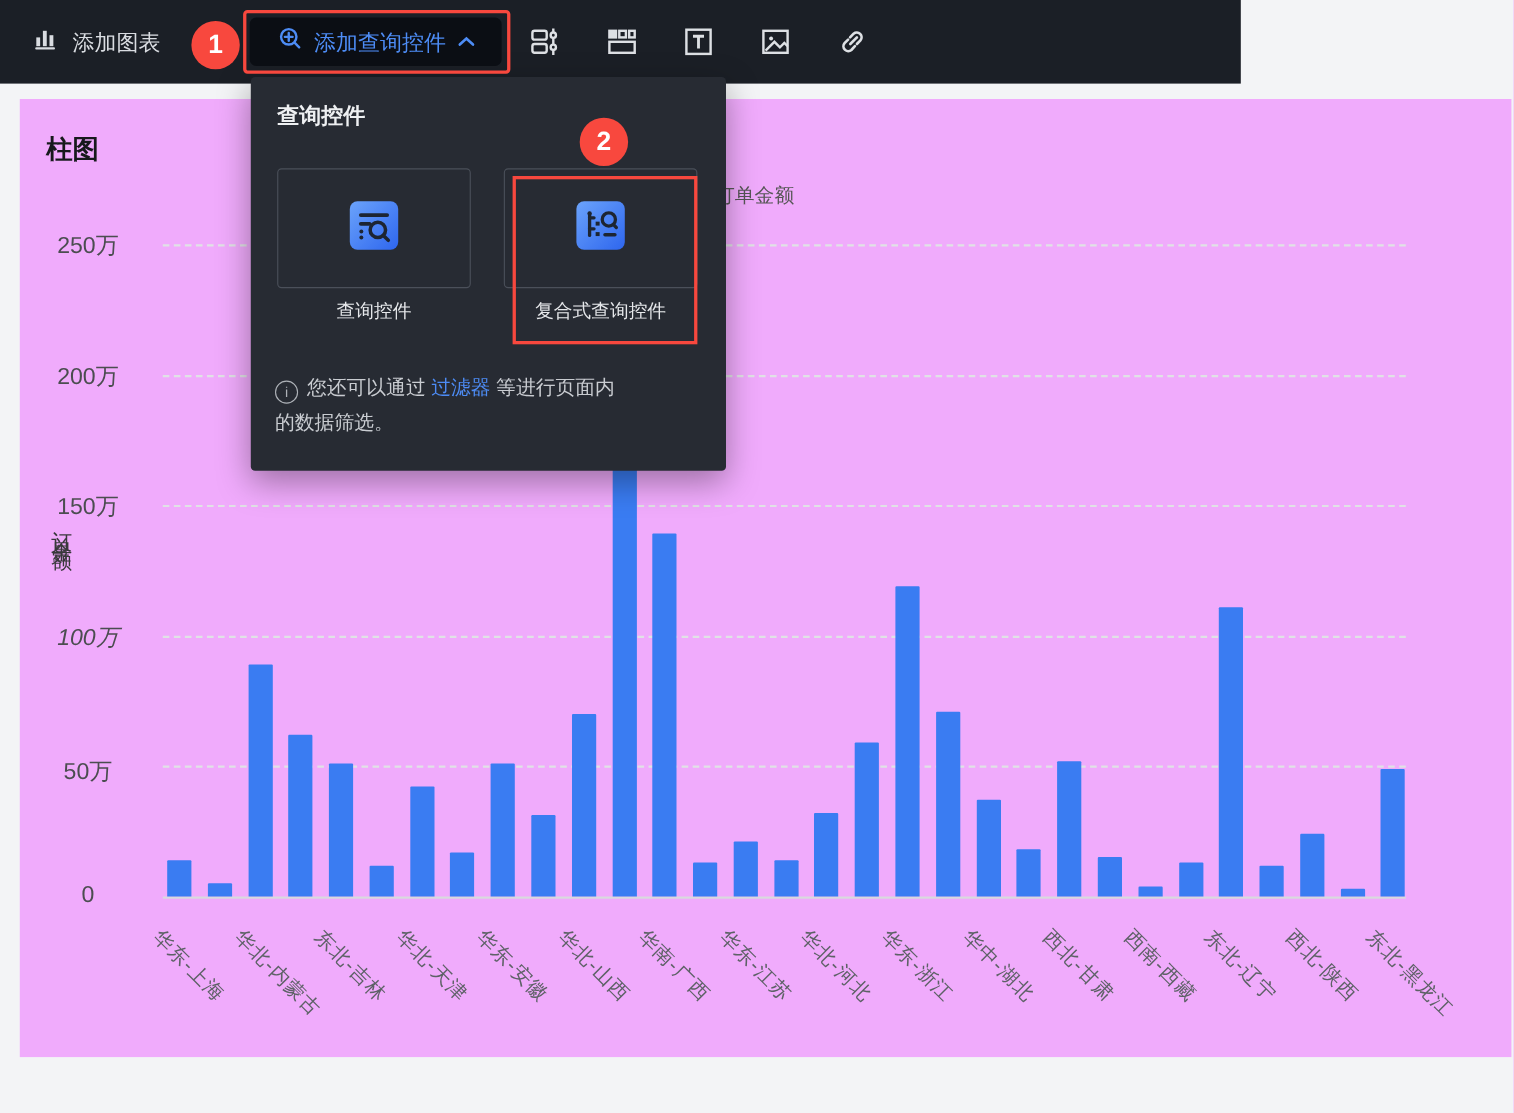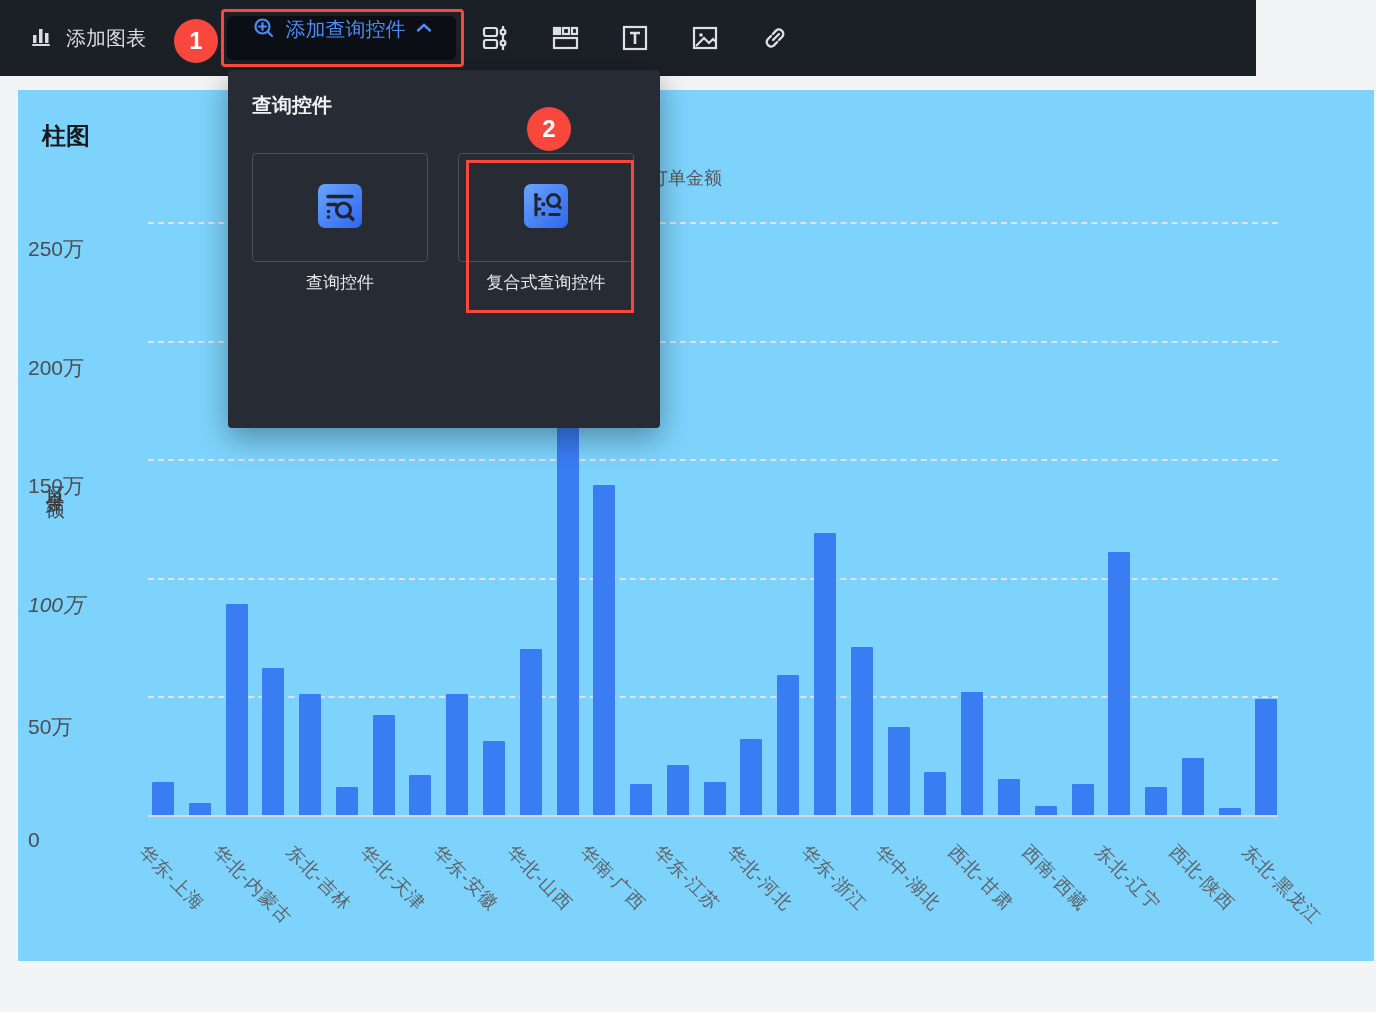--- a/index.html
+++ b/index.html
@@ -5,44 +5,44 @@
   html,body{margin:0;padding:0;}
   body{
     width:1376px;height:1012px;position:relative;overflow:hidden;
     background:#f3f4f6;
     font-family:"Liberation Sans","DejaVu Sans",sans-serif;
     -webkit-font-smoothing:antialiased;
   }
   .abs{position:absolute;}
 
   
-  #toolbar{left:0;top:0;width:1256px;height:76px;background:#1b1f26;z-index:40;}
+  #toolbar{left:0;top:0;width:1128px;height:76px;background:#1b1f26;z-index:40;}
   .tb-item{display:flex;align-items:center;gap:10px;color:#d9dce1;font-size:20px;}
   #add-chart{left:30px;top:0;height:76px;}
   #query-btn-wrap{left:221px;top:9px;width:243px;height:58px;border:3px solid #f8483e;border-radius:4px;box-sizing:border-box;z-index:60;}
   #query-btn{left:3px;top:4px;width:229px;height:44px;background:#0b0e14;border-radius:6px;
-    display:flex;justify-content:center;gap:10px;color:#4d8cf5;font-size:20px;cursor:pointer;}
+    display:flex;align-items:center;justify-content:center;gap:10px;color:#4d8cf5;font-size:20px;cursor:pointer;}
   #tb-icons{left:478px;top:0;height:76px;display:flex;align-items:center;gap:36px;}
   .tb-icon{width:34px;height:34px;display:flex;align-items:center;justify-content:center;cursor:pointer;}
 
   
   .badge{width:44px;height:44px;border-radius:50%;background:#f8483e;color:#fff;
     display:flex;align-items:center;justify-content:center;font-size:24px;font-weight:bold;z-index:70;}
   #badge-1{left:174px;top:19px;}
   #badge-2{left:527px;top:107px;}
 
   
-  #card{left:18px;top:90px;width:1356px;height:871px;background:#7dd3fc;z-index:1;}
+  #card{left:18px;top:90px;width:1356px;height:871px;background:#f0abfc;z-index:1;}
   #chart-title{left:24px;top:30px;font-size:24px;font-weight:bold;color:#17191c;}
   #legend{left:632px;top:76px;font-size:18px;color:#565656;cursor:pointer;}
   #y-title{left:24px;top:378px;font-size:19px;color:#38393b;writing-mode:vertical-rl;letter-spacing:5px;}
   #x-title{left:130px;top:830px;width:1130px;text-align:center;font-size:19px;font-weight:bold;color:#38393b;}
   .gridline{left:130px;width:1130px;height:0;border-top:2px dashed #e0e2e5;}
   .gridline.solid{border-top:2px solid #d8dadd;}
-  .ytick{left:10px;width:104px;text-align:left;font-size:21px;color:#4b4d50;margin-top:26px;}
+  .ytick{left:10px;width:104px;text-align:center;font-size:21px;color:#4b4d50;}
   .bar{position:absolute;background:#3a7cf2;border-radius:1px 1px 0 0;}
   .xlabel{position:absolute;font-size:18px;color:#5d6166;white-space:nowrap;
     transform:rotate(45deg);transform-origin:0 0;letter-spacing:1px;}
 
   
   #panel{left:228px;top:70px;width:432px;height:358px;background:#272b33;border-radius:4px;
     box-shadow:0 10px 30px rgba(0,0,0,.35);z-index:50;}
   #panel-title{left:24px;top:22px;font-size:20px;font-weight:bold;color:#eef0f2;}
   .opt-card{top:83px;width:176px;height:109px;border:1px solid #4b505a;border-radius:4px;box-sizing:border-box;
     display:flex;align-items:center;justify-content:center;cursor:pointer;}
@@ -255,16 +255,20 @@
         <path d="M27 31.5h9" stroke="#1d2532" stroke-width="3.2" stroke-linecap="round"></path>
       </svg>
     </span>
   </div>
 
   <div id="opt-label-1" class="abs opt-label">查询控件</div>
   <div id="opt-label-2" class="abs opt-label">复合式查询控件</div>
 
   <div id="hl-rect" class="abs"></div>
 
+  <div id="note" class="abs">
+    <span class="info-ic">i</span><span>您还可以通过 </span><a>过滤器</a><span> 等进行页面内</span><br>
+    <span>的数据筛选。</span>
+  </div>
 </div>
 
 <div id="badge-1" class="abs badge">1</div>
 <div id="badge-2" class="abs badge">2</div>
 
 </body></html>

